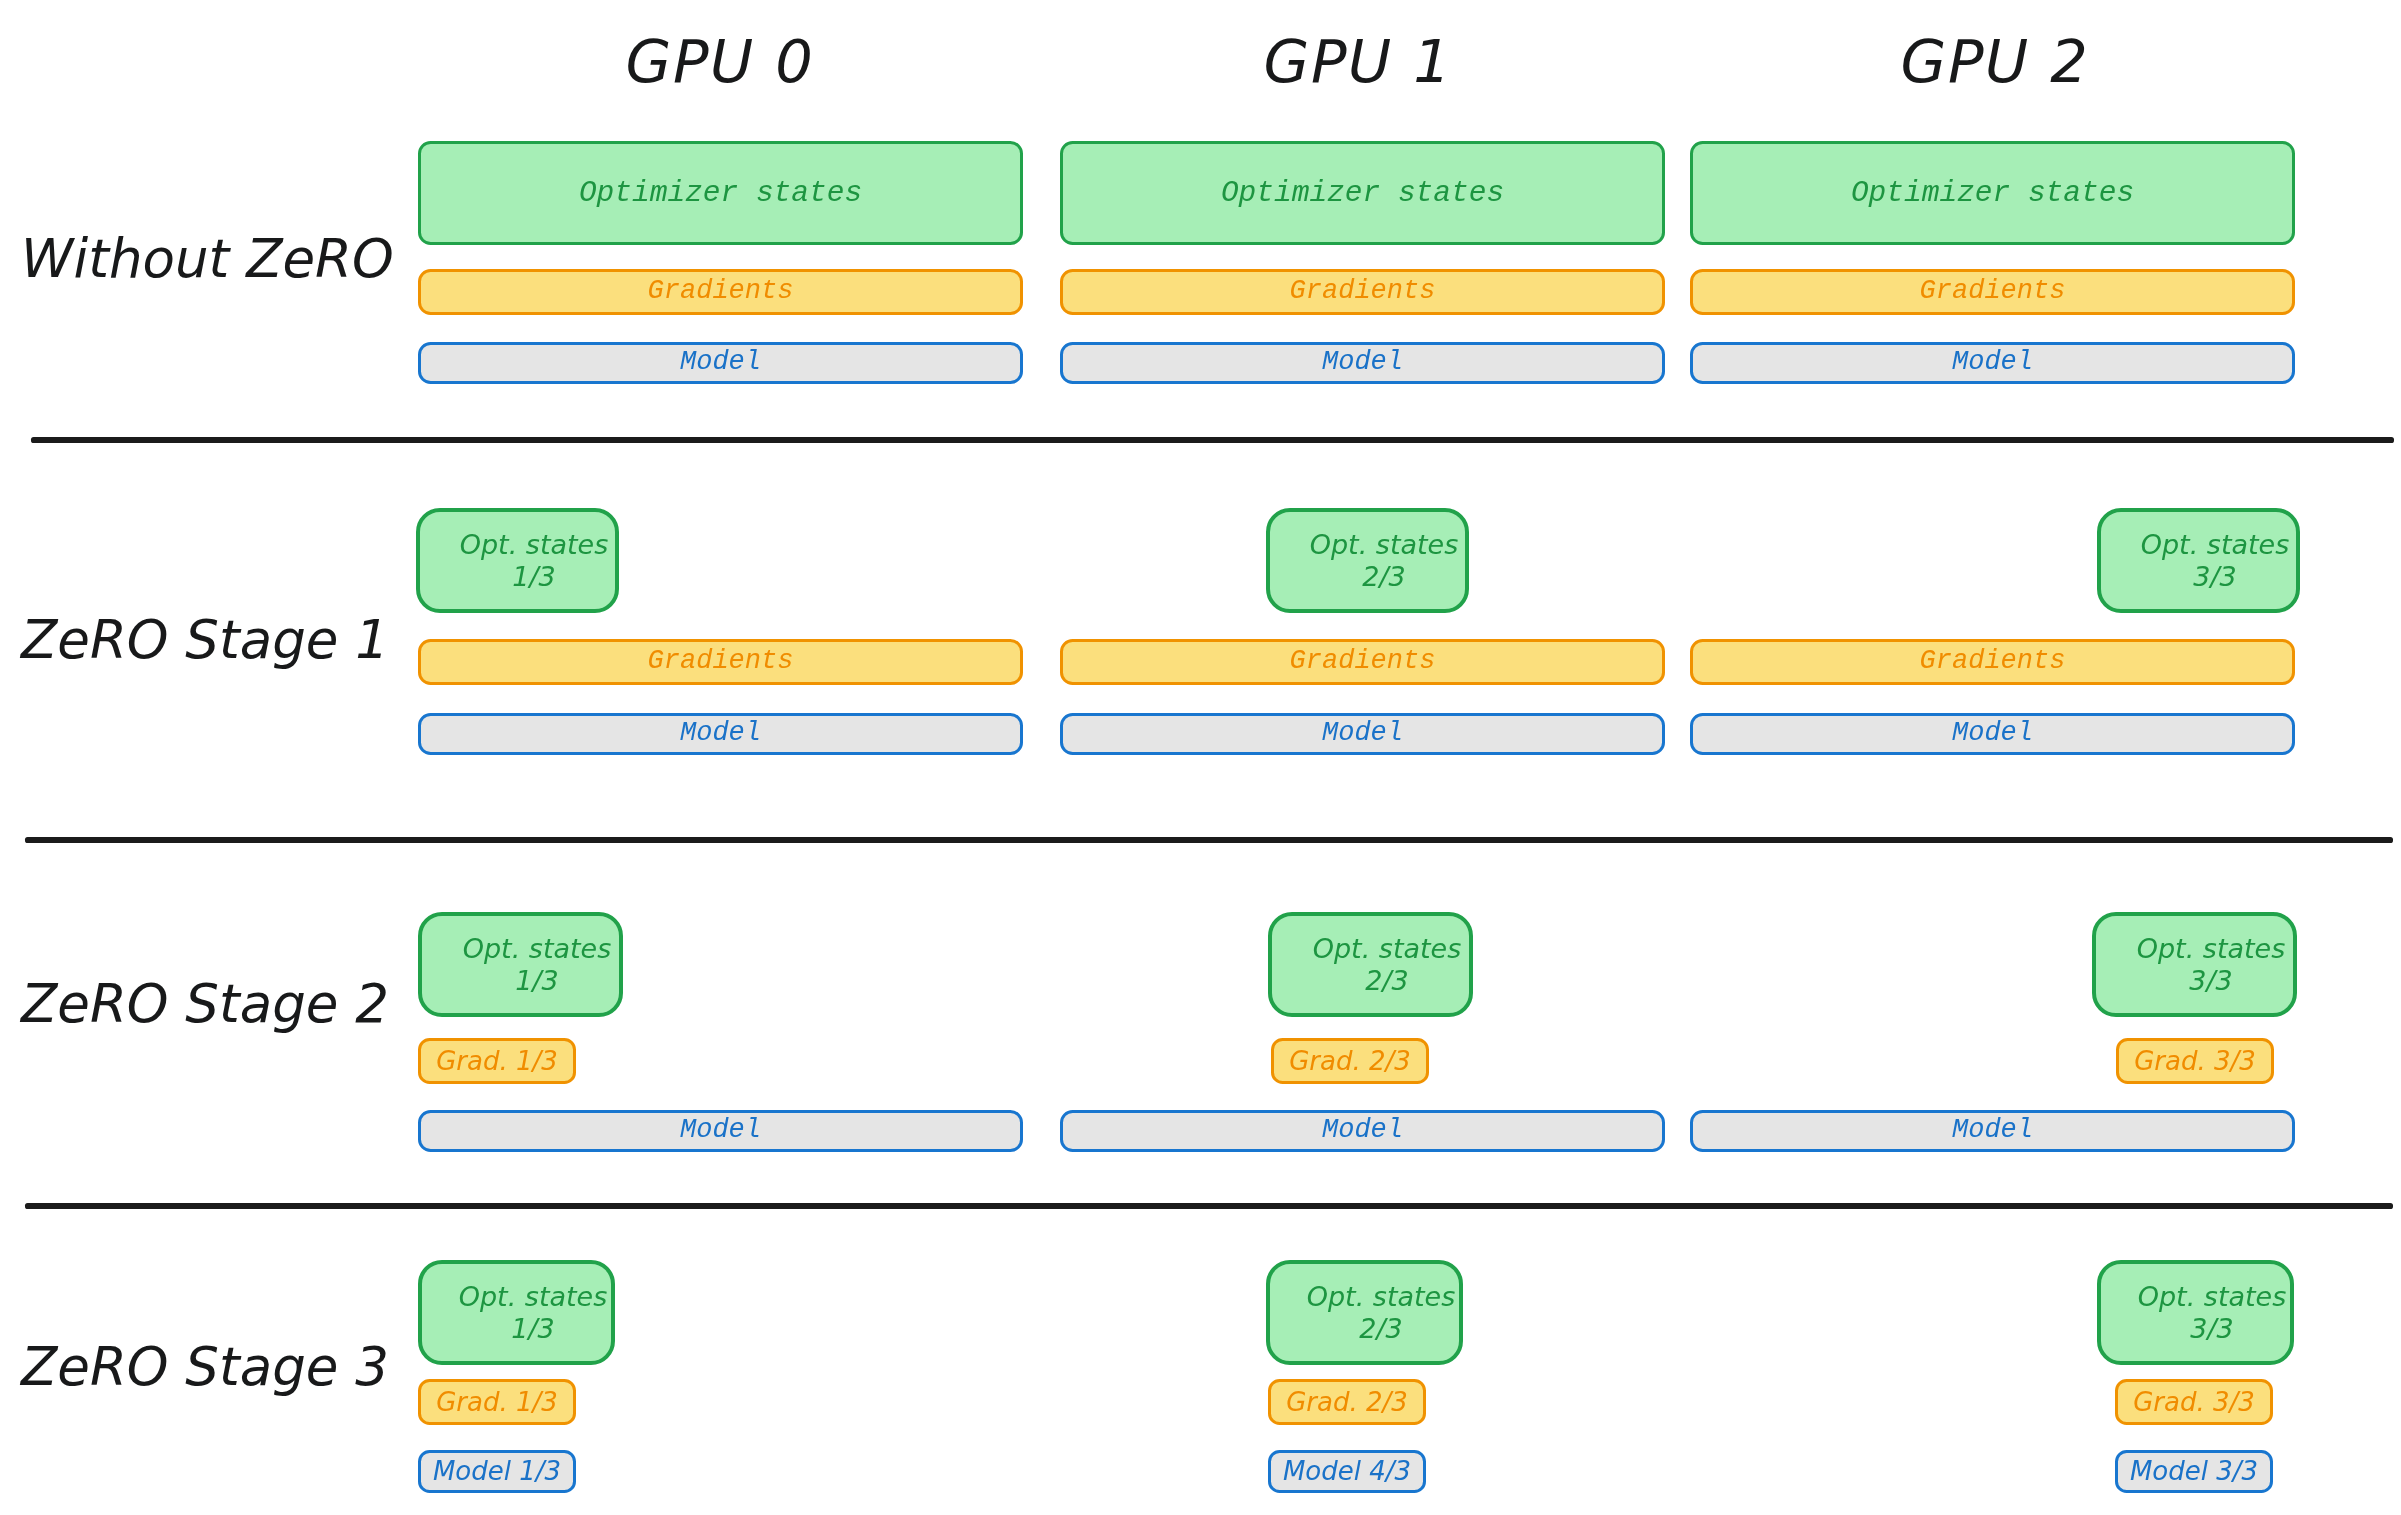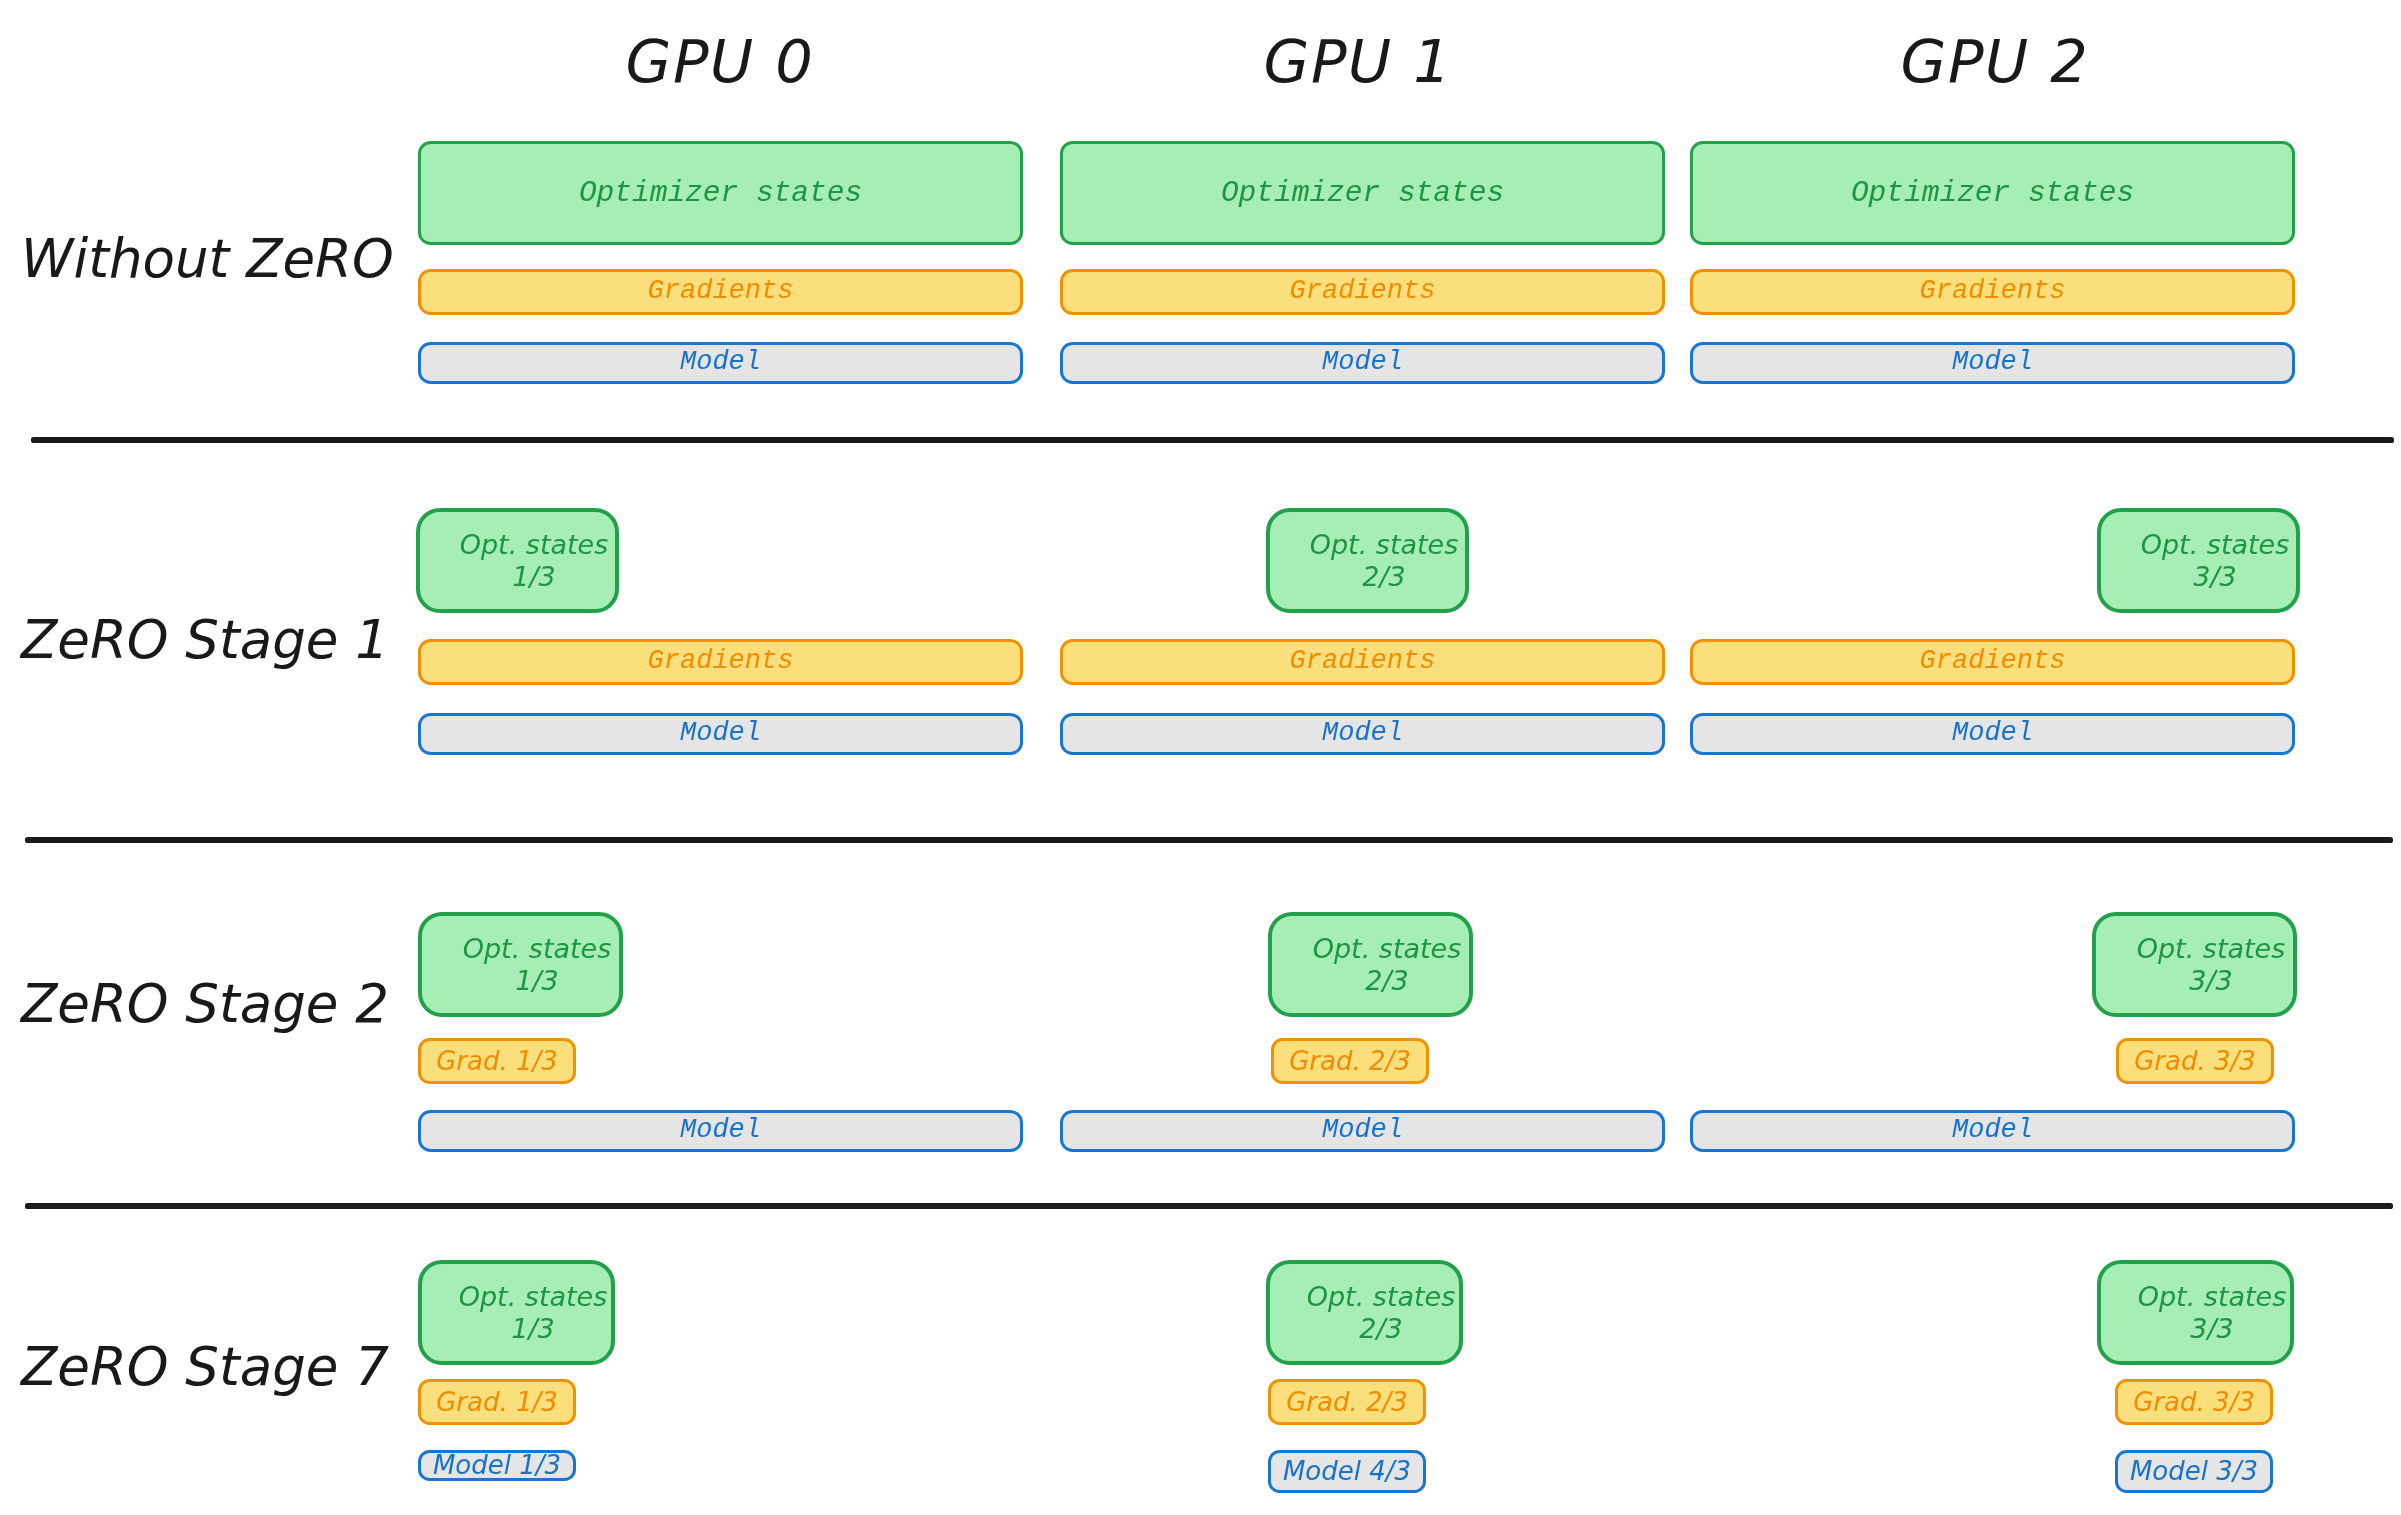--- a/index.html
+++ b/index.html
@@ -103,21 +103,21 @@
 <div id="headers">
     <div class="gpu-header" style="left: 720px;">GPU 0</div>
     <div class="gpu-header" style="left: 1358px;">GPU 1</div>
     <div class="gpu-header" style="left: 1995px;">GPU 2</div>
   </div>
 
 <div id="row-labels">
     <div class="row-label" style="top: 258px;">Without ZeRO</div>
     <div class="row-label" style="top: 639px;">ZeRO Stage 1</div>
     <div class="row-label" style="top: 1003px;">ZeRO Stage 2</div>
-    <div class="row-label" style="top: 1366px;">ZeRO Stage 7</div>
+    <div class="row-label" style="top: 1366px;">ZeRO Stage 3</div>
   </div>
 
 <div id="separators">
     <div class="separator" style="top: 437px; left: 30.5px; width: 2363px;"></div>
     <div class="separator" style="top: 837px; left: 25px; width: 2368px;"></div>
     <div class="separator" style="top: 1203px; left: 25px; width: 2368px;"></div>
   </div>
 
 <div id="blocks">
     <div class="block green bar fs-big" style="left: 418px; top: 141px; width: 605px; height: 104px;">Optimizer states</div>
@@ -149,21 +149,21 @@
 2/3</div>
     <div class="block orange chip fs-sm" style="left: 1271px; top: 1038px; width: 158px; height: 46px;">Grad. 2/3</div>
     <div class="block blue bar fs-mid" style="left: 1060px; top: 1110px; width: 605px; height: 42px;">Model</div>
     <div class="block green boxy fs-mid" style="left: 2092px; top: 912px; width: 205px; height: 105px;">Opt. states
 3/3</div>
     <div class="block orange chip fs-sm" style="left: 2116px; top: 1038px; width: 158px; height: 46px;">Grad. 3/3</div>
     <div class="block blue bar fs-mid" style="left: 1690px; top: 1110px; width: 605px; height: 42px;">Model</div>
     <div class="block green boxy fs-mid" style="left: 418px; top: 1260px; width: 197px; height: 105px;">Opt. states
 1/3</div>
     <div class="block orange chip fs-sm" style="left: 418px; top: 1379px; width: 158px; height: 46px;">Grad. 1/3</div>
-    <div class="block blue chip fs-sm" style="left: 418px; top: 1450px; width: 158px; height: 31px;">Model 1/3</div>
+    <div class="block blue chip fs-sm" style="left: 418px; top: 1450px; width: 158px; height: 43px;">Model 1/3</div>
     <div class="block green boxy fs-mid" style="left: 1266px; top: 1260px; width: 197px; height: 105px;">Opt. states
 2/3</div>
     <div class="block orange chip fs-sm" style="left: 1268px; top: 1379px; width: 158px; height: 46px;">Grad. 2/3</div>
     <div class="block blue chip fs-sm" style="left: 1268px; top: 1450px; width: 158px; height: 43px;">Model 4/3</div>
     <div class="block green boxy fs-mid" style="left: 2097px; top: 1260px; width: 197px; height: 105px;">Opt. states
 3/3</div>
     <div class="block orange chip fs-sm" style="left: 2115px; top: 1379px; width: 158px; height: 46px;">Grad. 3/3</div>
     <div class="block blue chip fs-sm" style="left: 2115px; top: 1450px; width: 158px; height: 43px;">Model 3/3</div>
   </div>
 

